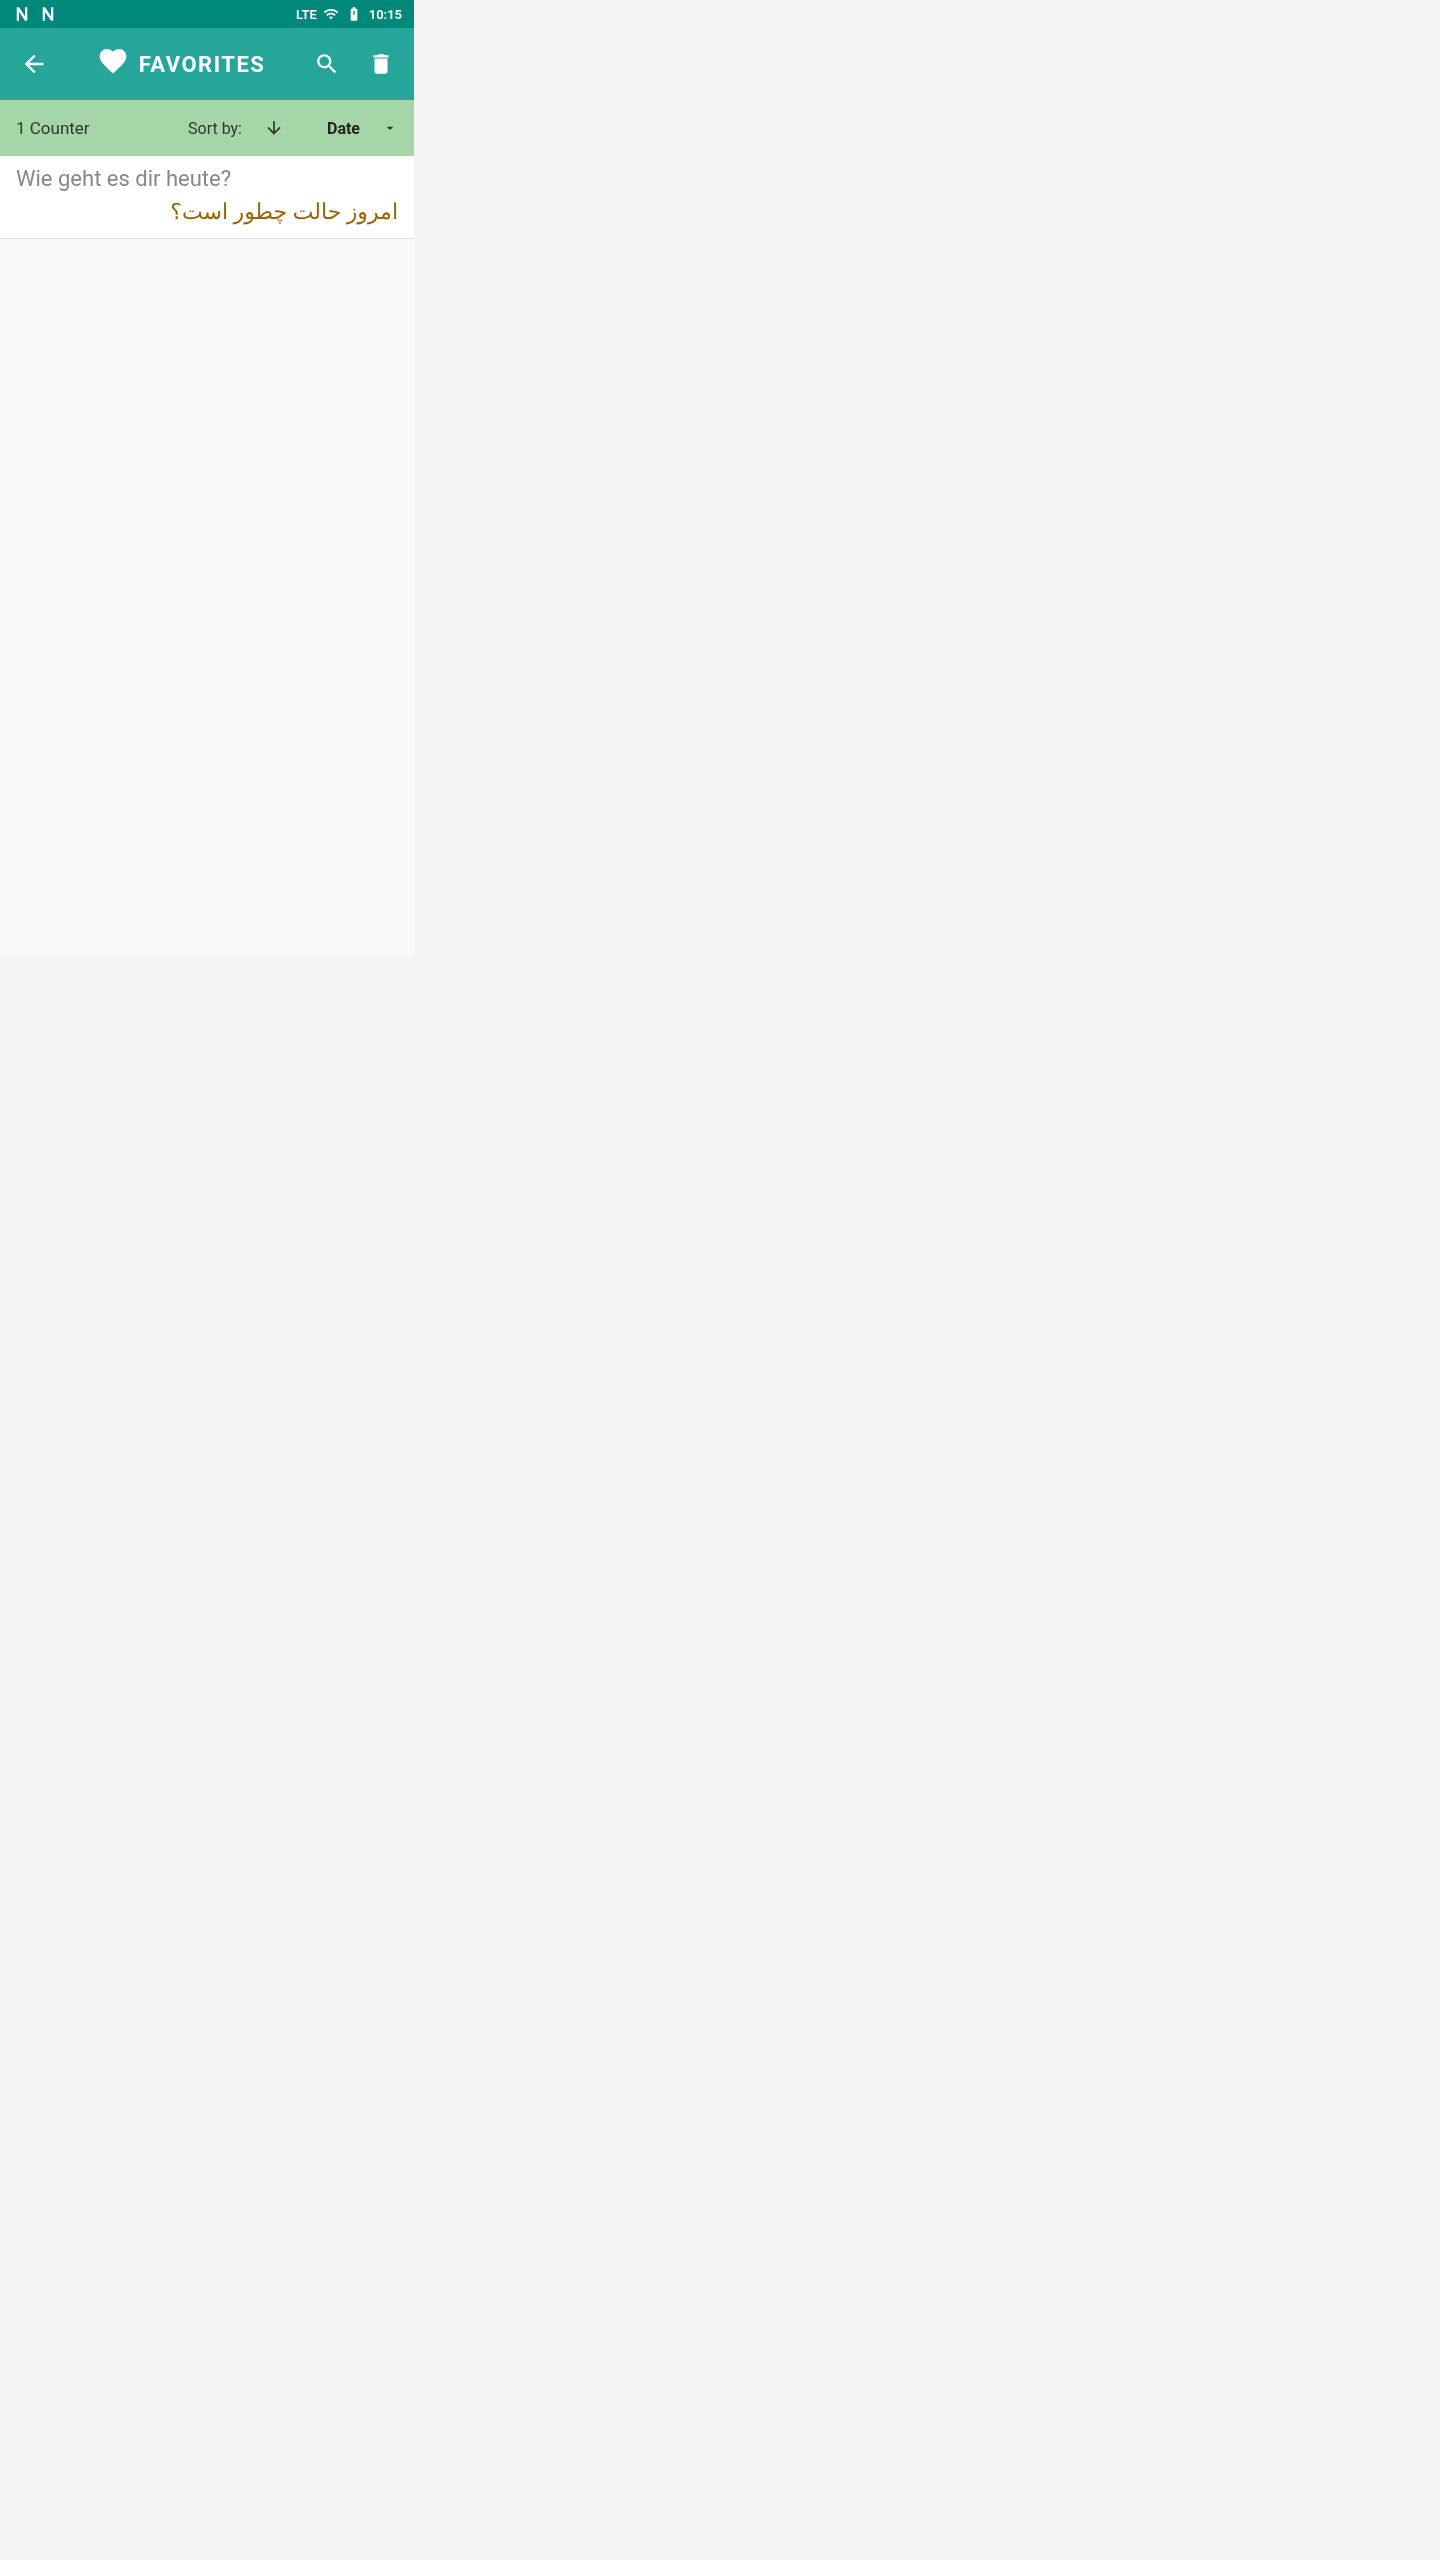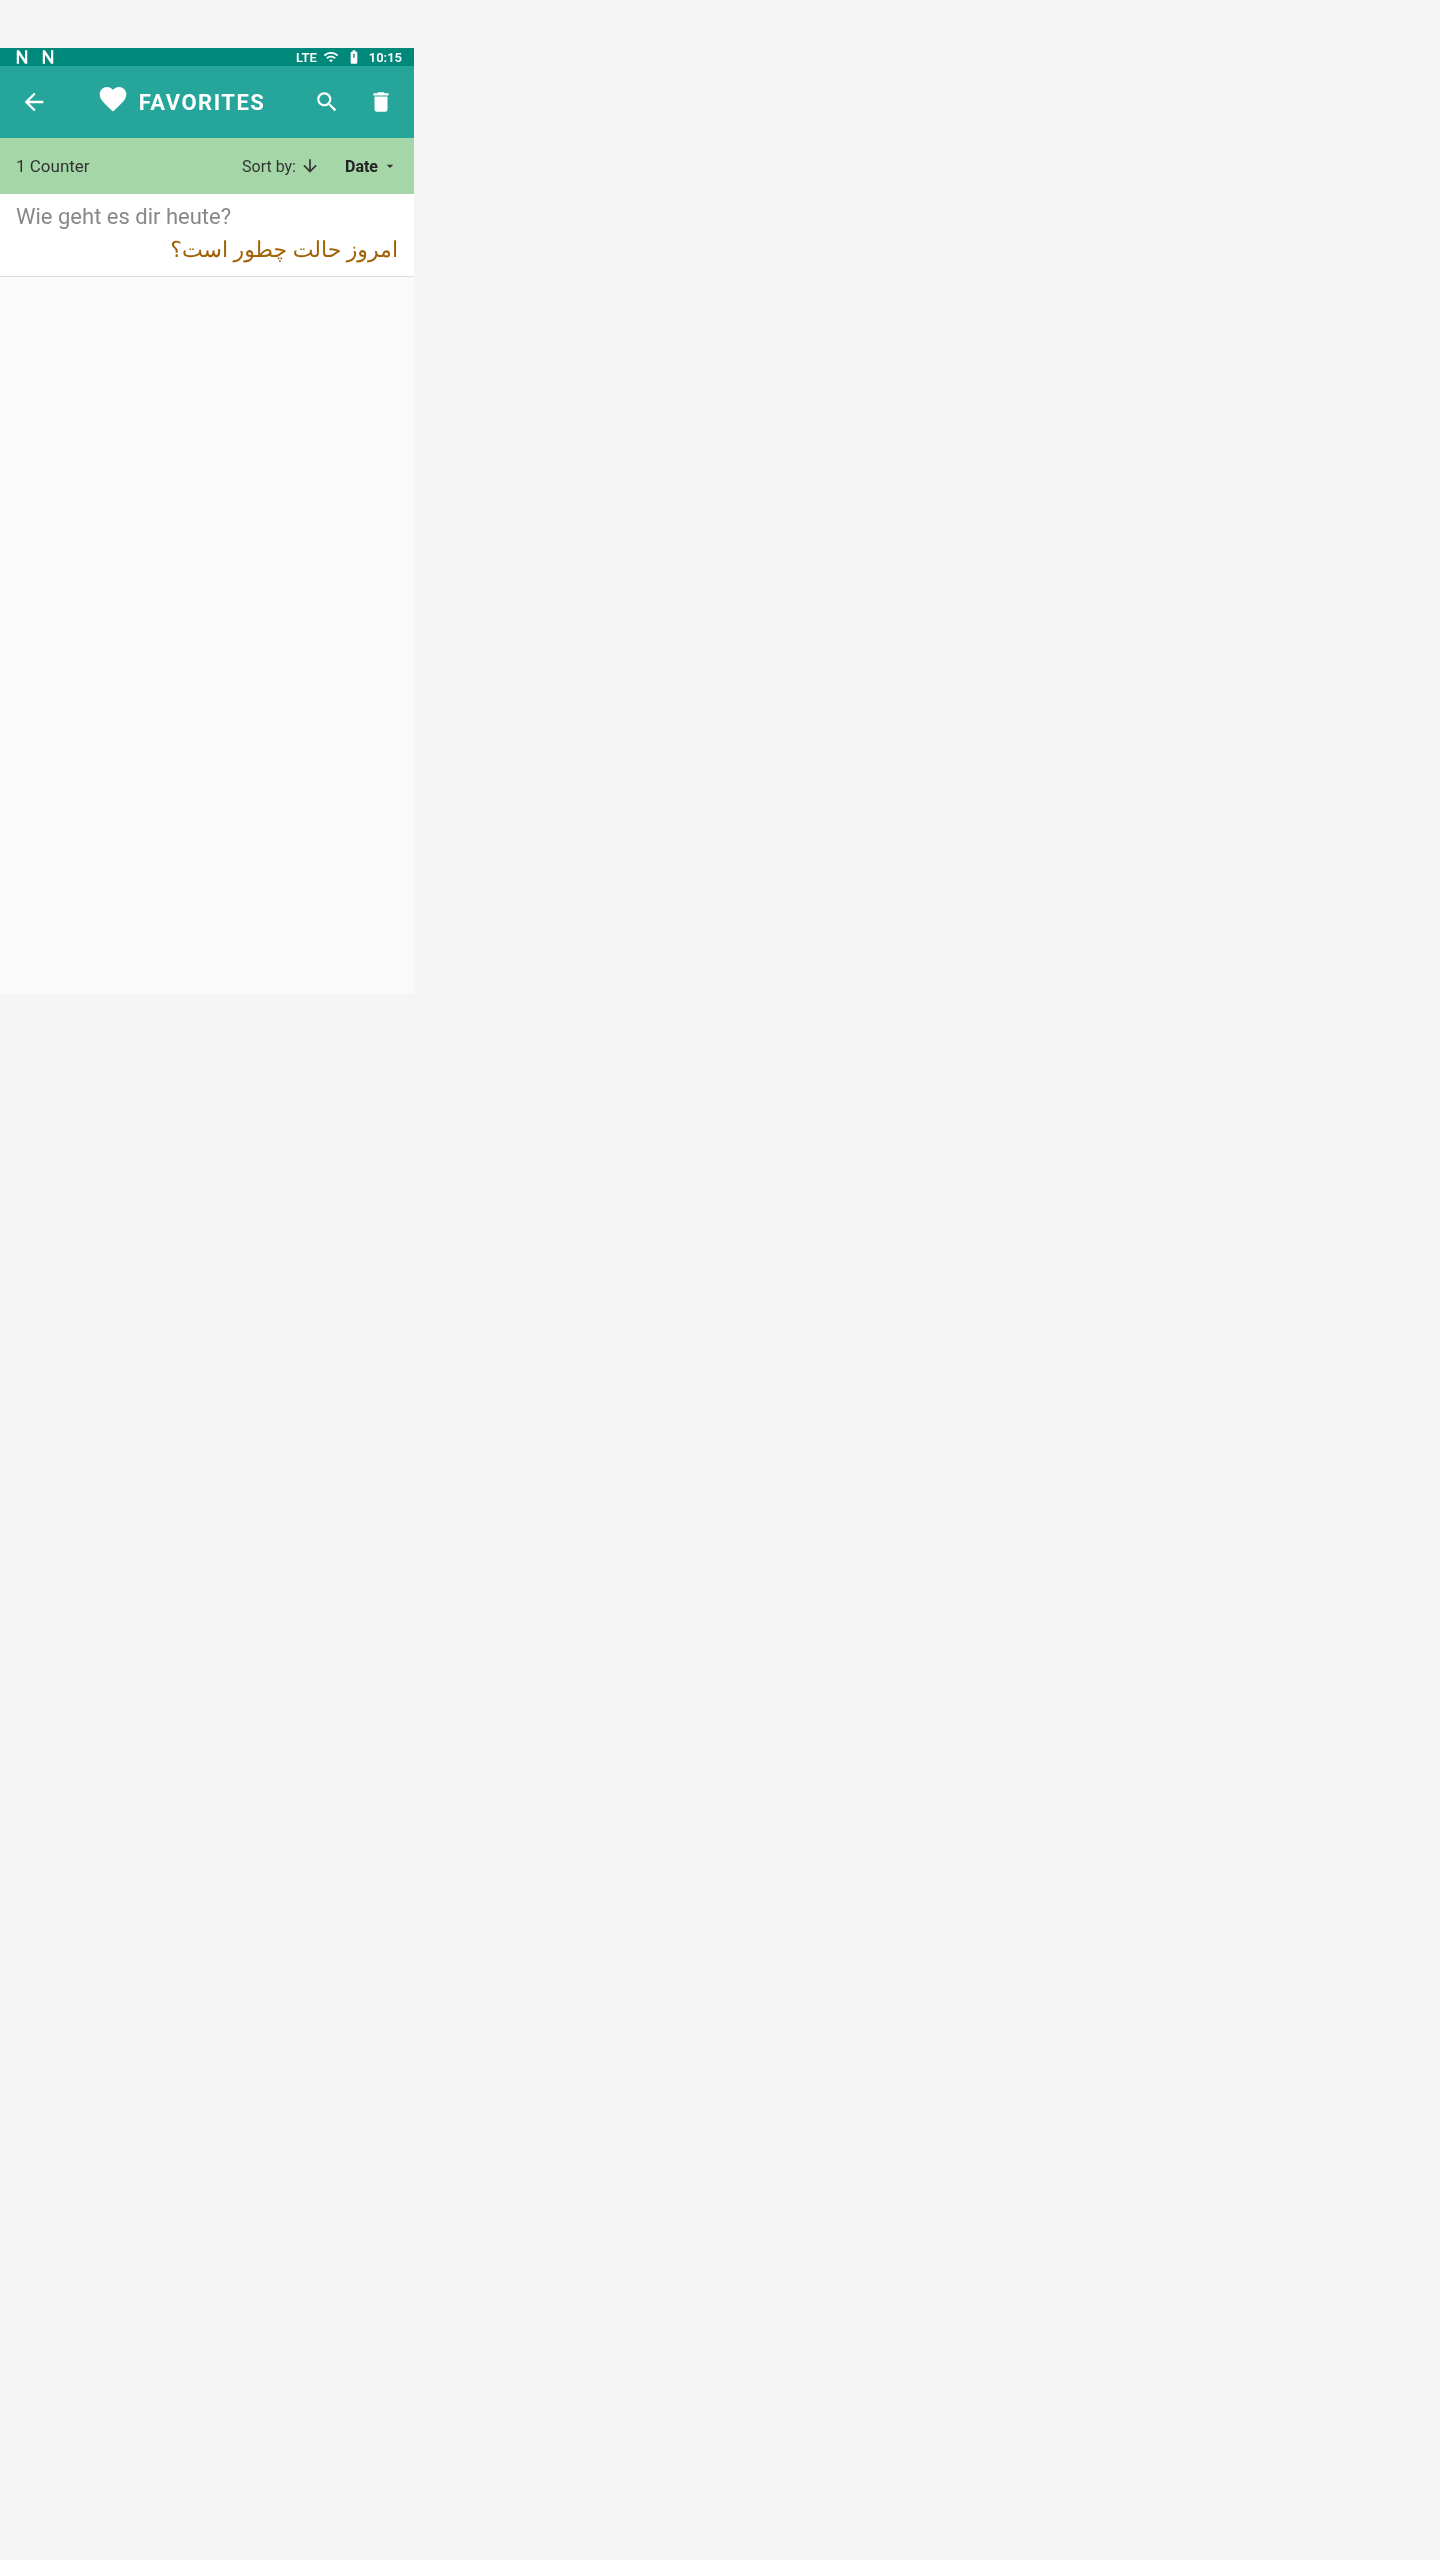--- a/index.html
+++ b/index.html
@@ -13,26 +13,25 @@
       width: 414px;
       min-height: 896px;
       font-family: 'Roboto', Arial, sans-serif;
       background: #f5f5f5;
       overflow-x: hidden;
     }
 
     
     .status-bar {
       background: #00897B;
-      height: 18px;
+      height: 28px;
       display: flex;
       align-items: center;
       justify-content: space-between;
       padding: 0 12px;
-      margin-top: 48px;
     }
 
     .status-bar-left {
       display: flex;
       align-items: center;
       gap: 6px;
     }
 
     .status-bar-right {
       display: flex;
@@ -108,21 +107,21 @@
 
     .counter-text {
       color: #333;
       font-size: 17px;
       font-weight: 400;
     }
 
     .sort-control {
       display: flex;
       align-items: center;
-      gap: 4px;
+      gap: 22px;
       cursor: pointer;
     }
 
     .sort-label {
       color: #333;
       font-size: 16px;
     }
 
     .sort-value {
       color: #222;

